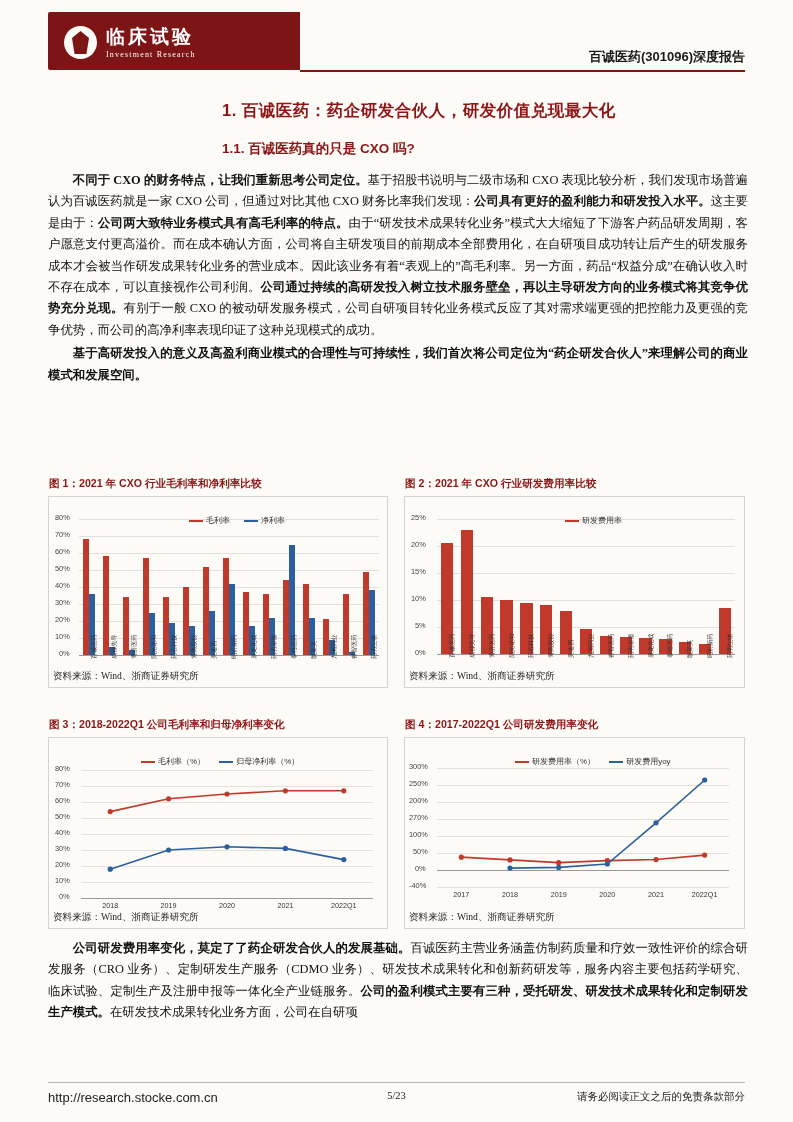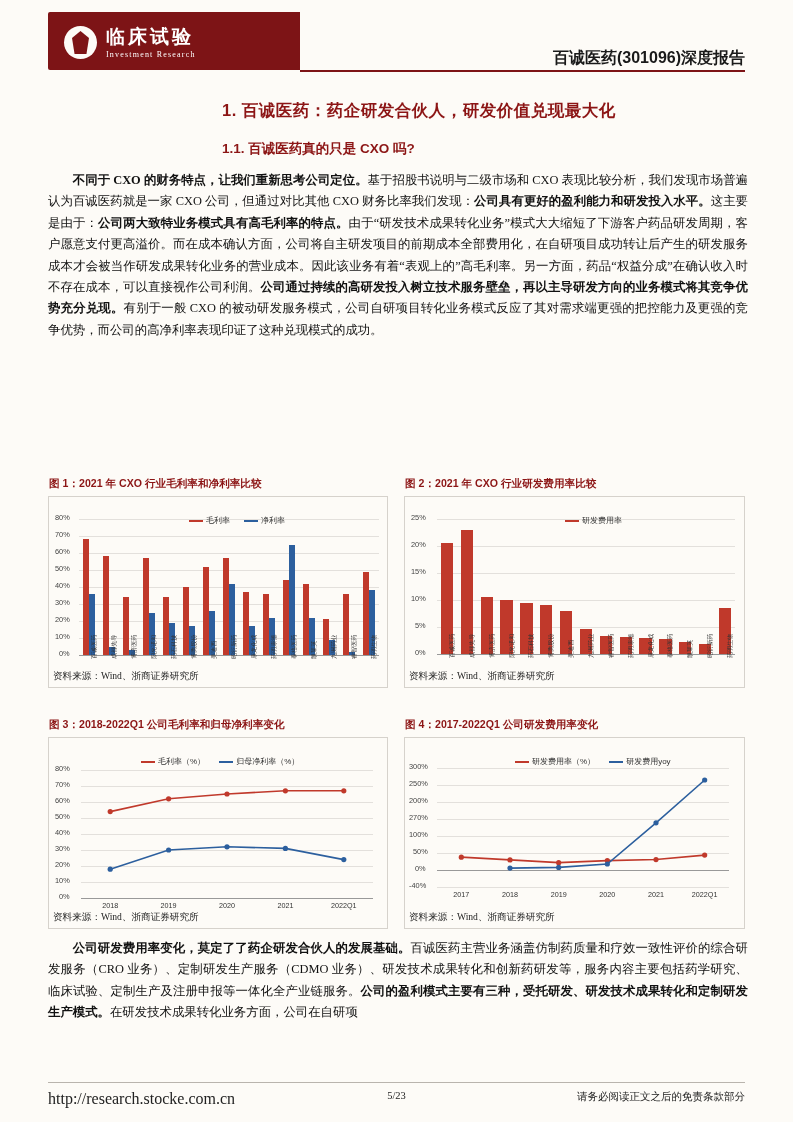--- a/index.html
+++ b/index.html
@@ -47,21 +47,21 @@
   }
   .logo-sub{
     position:absolute;left:106px;top:50px;
     color:#ffffff;
     font-size:8px;
     letter-spacing:1.2px;
     font-family:"Liberation Serif", serif;
   }
   .hdr-right{
     position:absolute;right:48px;top:48px;
-    font-size:16px;
+    font-size:13px;
     font-weight:bold;
     color:#1a1a1a;
     font-family:"Liberation Sans", sans-serif;
   }
   .hdr-rule{
     position:absolute;left:300px;top:70px;width:445px;height:2px;
     background:#7d1416;
   }
   
   .h1{
@@ -128,21 +128,21 @@
   }
   .gridline{position:absolute;height:1px;background:#e3e0dc;}
   .bar{position:absolute;bottom:0;}
   
   .footer-rule{
     position:absolute;left:48px;top:1082px;width:697px;height:1px;
     background:#b9b4ad;
   }
   .footer-left{
     position:absolute;left:48px;top:1090px;
-    font-size:16px;color:#222;font-family:Liberation Serif, serif;
+    font-size:13px;color:#222;font-family:Liberation Sans, sans-serif;
   }
   .footer-center{
     position:absolute;left:0;top:1090px;width:793px;text-align:center;
     font-size:10.5px;color:#222;font-family:"Liberation Serif", serif;
   }
   .footer-right{
     position:absolute;right:48px;top:1090px;
     font-size:10.5px;color:#222;font-family:"Liberation Serif", serif;
   }
 </style>
@@ -162,20 +162,23 @@
     <div class="hdr-rule"></div>
     <div class="hdr-right">百诚医药(301096)深度报告</div>
   </div>
 
   <div class="h1">1. 百诚医药：药企研发合伙人，研发价值兑现最大化</div>
   <div class="h2">1.1. 百诚医药真的只是 CXO 吗?</div>
 
   <div class="body-block">
     <p>
       <span class="b">不同于 CXO 的财务特点，让我们重新思考公司定位。</span><span>基于招股书说明与二级市场和 CXO 表现比较分析，我们发现市场普遍认为百诚医药就是一家 CXO 公司，但通过对比其他 CXO 财务比率我们发现：</span><span class="b">公司具有更好的盈利能力和研发投入水平。</span><span>这主要是由于：</span><span class="b">公司两大致特业务模式具有高毛利率的特点。</span><span>由于“研发技术成果转化业务”模式大大缩短了下游客户药品研发周期，客户愿意支付更高溢价。而在成本确认方面，公司将自主研发项目的前期成本全部费用化，在自研项目成功转让后产生的研发服务成本才会被当作研发成果转化业务的营业成本。因此该业务有着“表观上的”高毛利率。另一方面，药品“权益分成”在确认收入时不存在成本，可以直接视作公司利润。</span><span class="b">公司通过持续的高研发投入树立技术服务壁垒，再以主导研发方向的业务模式将其竞争优势充分兑现。</span><span>有别于一般 CXO 的被动研发服务模式，公司自研项目转化业务模式反应了其对需求端更强的把控能力及更强的竞争优势，而公司的高净利率表现印证了这种兑现模式的成功。</span>
+    </p>
+    <p>
+      <span class="b">基于高研发投入的意义及高盈利商业模式的合理性与可持续性，我们首次将公司定位为“药企研发合伙人”来理解公司的商业模式和发展空间。</span>
     </p>
   </div>
 
   <div class="fig" style="left:48px;top:496px;width:340px;height:192px;">
     <div class="fig-title">图 1：2021 年 CXO 行业毛利率和净利率比较</div>
     <div class="chart-area">
 
       <div class="axis-label" style="left:6px;top:16px;">80%</div>
       <div class="axis-label" style="left:6px;top:33px;">70%</div>
       <div class="axis-label" style="left:6px;top:50px;">60%</div>

